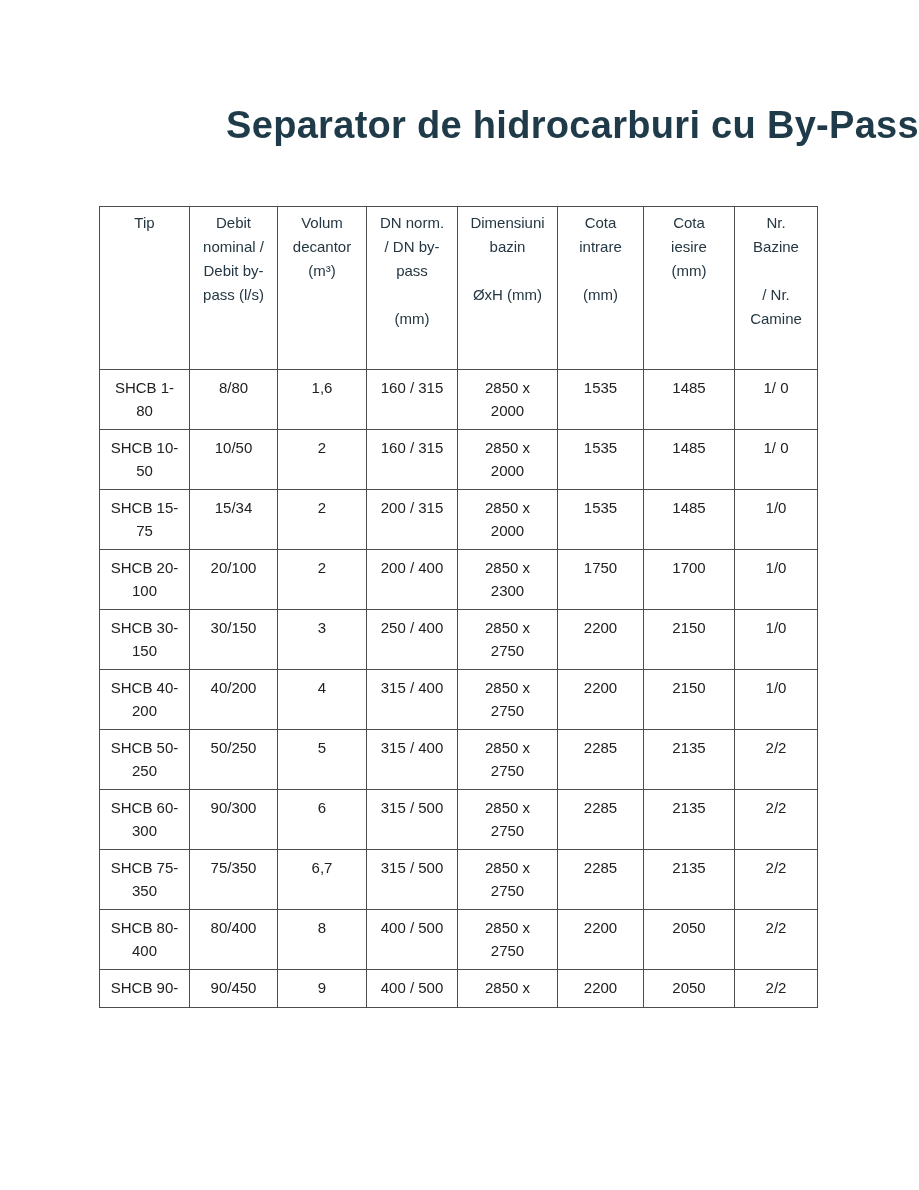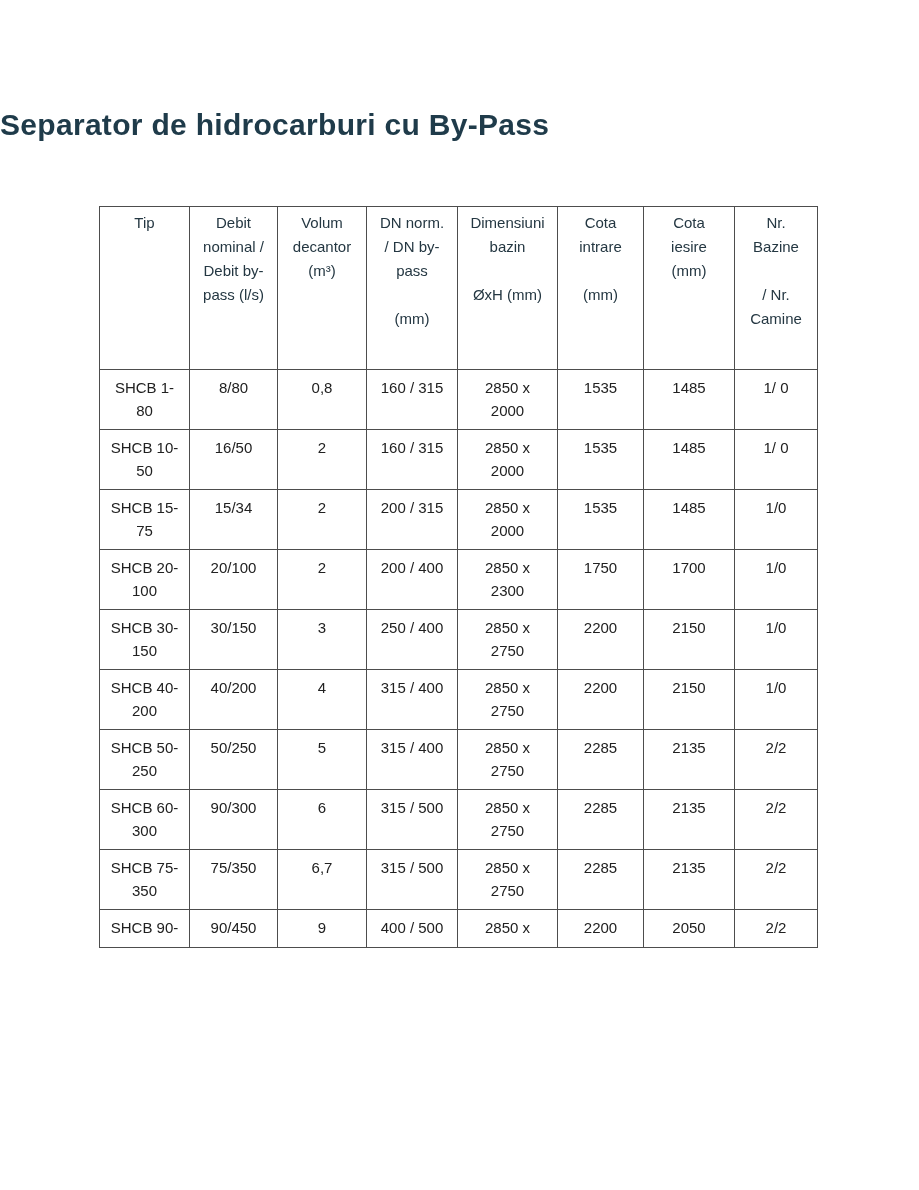--- a/index.html
+++ b/index.html
@@ -9,23 +9,23 @@
   }
   body {
     width: 919px;
     height: 1190px;
     font-family: "Liberation Sans", sans-serif;
     position: relative;
     overflow: hidden;
   }
   .title {
     margin: 106px 0 0 0;
-    text-align: left;
+    text-align: right;
     color: #1f3b4a;
-    font-size: 30px;
+    font-size: 38px;
     font-weight: bold;
     line-height: 38px;
     letter-spacing: 0.3px;
   }
   table.spec-table {
     border-collapse: collapse;
     table-layout: fixed;
     margin: 62px 0 0 99px;
     width: 718px;
   }
@@ -109,32 +109,32 @@
 
 / Nr.
 Camine</th>
         </tr>
     </thead>
     <tbody>
         <tr>
           <td>SHCB 1-
 80</td>
           <td>8/80</td>
-          <td>0,8</td>
+          <td>1,6</td>
           <td>160 / 315</td>
           <td>2850 x
 2000</td>
           <td>1535</td>
           <td>1485</td>
           <td>1/ 0</td>
         </tr>
         <tr>
           <td>SHCB 10-
 50</td>
-          <td>16/50</td>
+          <td>10/50</td>
           <td>2</td>
           <td>160 / 315</td>
           <td>2850 x
 2000</td>
           <td>1535</td>
           <td>1485</td>
           <td>1/ 0</td>
         </tr>
         <tr>
           <td>SHCB 15-
@@ -214,20 +214,32 @@
           <td>75/350</td>
           <td>6,7</td>
           <td>315 / 500</td>
           <td>2850 x
 2750</td>
           <td>2285</td>
           <td>2135</td>
           <td>2/2</td>
         </tr>
         <tr>
+          <td>SHCB 80-
+400</td>
+          <td>80/400</td>
+          <td>8</td>
+          <td>400 / 500</td>
+          <td>2850 x
+2750</td>
+          <td>2200</td>
+          <td>2050</td>
+          <td>2/2</td>
+        </tr>
+        <tr>
           <td>SHCB 90-</td>
           <td>90/450</td>
           <td>9</td>
           <td>400 / 500</td>
           <td>2850 x</td>
           <td>2200</td>
           <td>2050</td>
           <td>2/2</td>
         </tr>
       </tbody>

